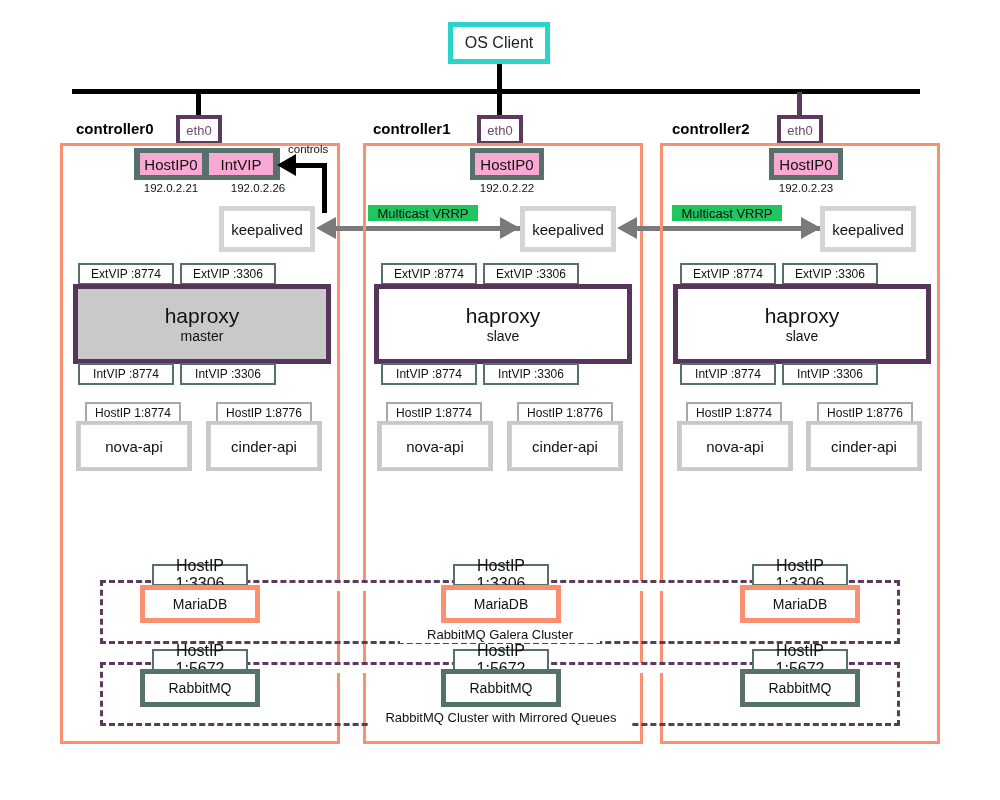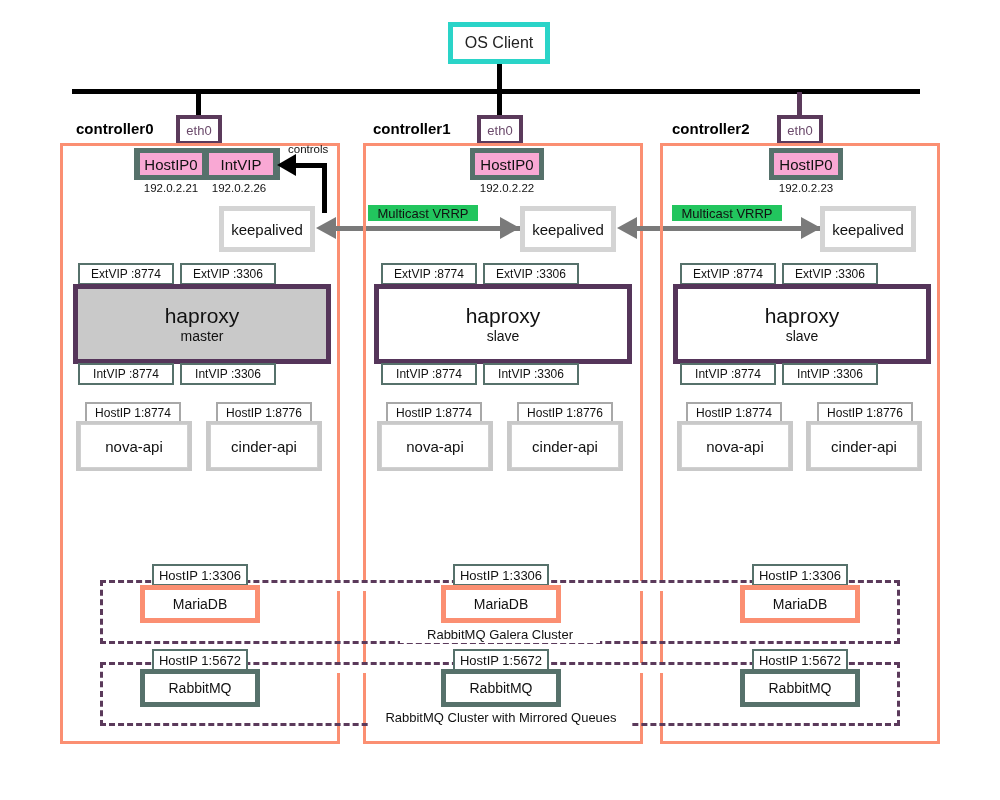--- a/index.html
+++ b/index.html
@@ -55,21 +55,21 @@
   
   .svc-chip{border:2px solid #a8a8a8;background:#ffffff;font-size:12px;color:#111;}
   .svc-outer{border:4px solid #c9c9c9;background:#ffffff;justify-content:flex-end;}
   .svc-inner{border:1px solid #d0d0d0;background:#fff;font-size:15px;color:#111;}
 
   
   .cluster{border:3px dashed #5b3a5b;}
   .cluster-label{font-size:13px;color:#111;}
 
   
-  .db-chip{border:2px solid #56716b;background:#ffffff;font-size:13px;color:#111;}
+  .db-chip{border:2px solid #56716b;background:#ffffff;font-size:16px;color:#111;}
   .mariadb{border:5px solid #fb8f72;background:#ffffff;font-size:14px;color:#111;}
   .rabbit{border:5px solid #56716b;background:#ffffff;font-size:14px;color:#111;}
 </style>
 </head>
 <body>
 
 <div class="abs osclient-outer ctr" style="left:448px;top:22px;width:102px;height:42px;">
   <div class="osclient-inner">OS Client</div>
 </div>
 
@@ -91,21 +91,21 @@
 <div class="abs panel-edge" style="left:337px;top:673px;width:3px;height:71px;"></div>
 
 <div class="abs ipgroup" style="left:134px;top:148px;width:146px;height:32px;"></div>
 <div class="abs ipbox ctr" style="left:139px;top:152px;width:64px;height:24px;">
   <span>HostIP0</span>
 </div>
 <div class="abs ipbox ctr" style="left:208px;top:152px;width:66px;height:24px;">
   <span>IntVIP</span>
 </div>
 <div class="abs ipaddr ctr" style="left:137px;top:181px;width:68px;height:14px;">192.0.2.21</div>
-<div class="abs ipaddr ctr" style="left:204px;top:181px;width:70px;height:14px;text-align:right;">192.0.2.26</div>
+<div class="abs ipaddr ctr" style="left:223px;top:181px;width:70px;height:14px;text-align:right;">192.0.2.26</div>
 
 <div class="abs ctrl-line" style="left:322px;top:163px;width:5px;height:50px;"></div>
 <div class="abs ctrl-line" style="left:296px;top:163px;width:31px;height:5px;"></div>
 <div class="abs arrowhead ah-left-black" style="left:277px;top:154px;"></div>
 <div class="abs controls-label" style="left:288px;top:143px;">controls</div>
 
 <div class="abs keepalived ctr" style="left:219px;top:206px;width:96px;height:46px;">
   <span>keepalived</span>
 </div>
 

